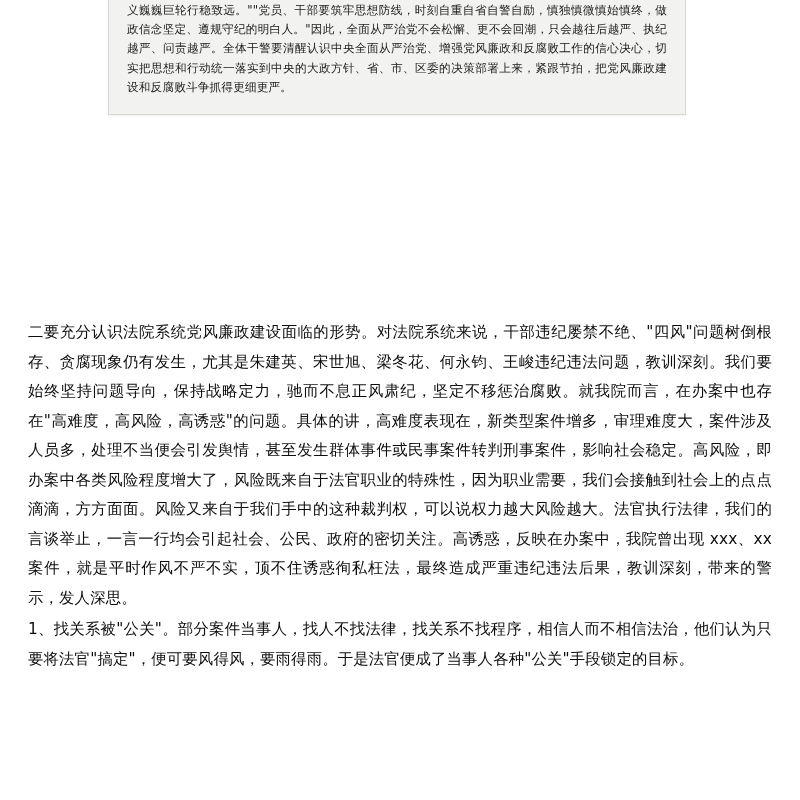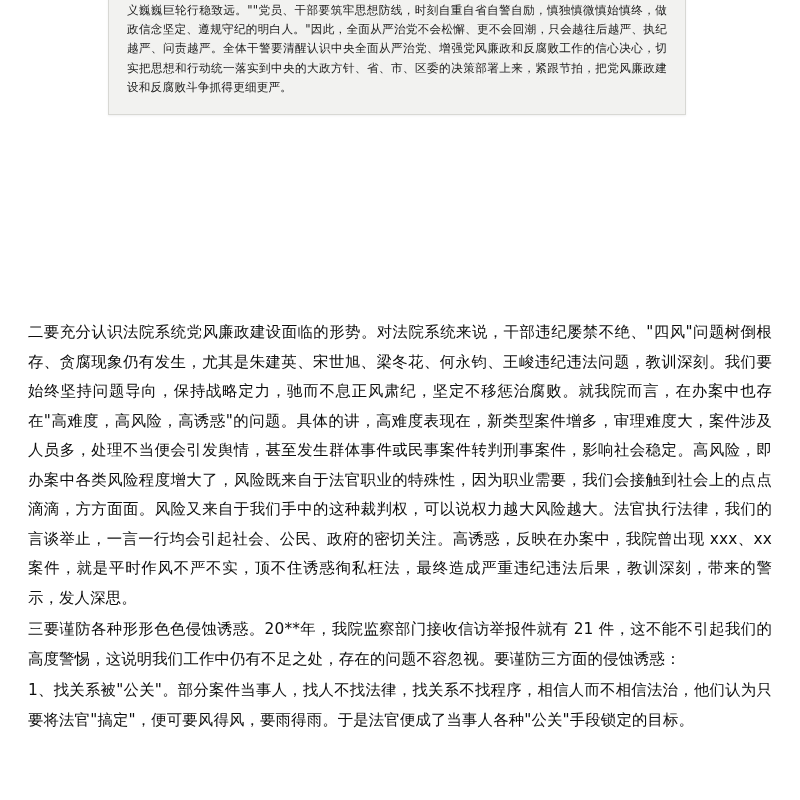--- a/index.html
+++ b/index.html
@@ -59,15 +59,14 @@
 </style>
 </head>
 <body>
 
 <div class="quote-card">
   <p>法治并从谈创新要求。习总书记在深刻分析形势基础上，旗帜鲜明地指出，要坚定不移推进反腐败斗争，不断实现不敢腐、不能腐、不想腐一体推进战略目标。""始终保持"赶考"的清醒，保持对"腐蚀""围猎"的警觉，把严的主基调长期坚持下去，以系统施治、标本兼治的理念正风肃纪反腐，不断增强党自我净化、自我完善、自我革新、自我提高能力，跳出治乱兴衰的历史周期率，引领和保障中国特色社会主义巍巍巨轮行稳致远。""党员、干部要筑牢思想防线，时刻自重自省自警自励，慎独慎微慎始慎终，做政信念坚定、遵规守纪的明白人。"因此，全面从严治党不会松懈、更不会回潮，只会越往后越严、执纪越严、问责越严。全体干警要清醒认识中央全面从严治党、增强党风廉政和反腐败工作的信心决心，切实把思想和行动统一落实到中央的大政方针、省、市、区委的决策部署上来，紧跟节拍，把党风廉政建设和反腐败斗争抓得更细更严。</p>
 </div>
 
 <div class="body-text">
   <p>二要充分认识法院系统党风廉政建设面临的形势。对法院系统来说，干部违纪屡禁不绝、"四风"问题树倒根存、贪腐现象仍有发生，尤其是朱建英、宋世旭、梁冬花、何永钧、王峻违纪违法问题，教训深刻。我们要始终坚持问题导向，保持战略定力，驰而不息正风肃纪，坚定不移惩治腐败。就我院而言，在办案中也存在"高难度，高风险，高诱惑"的问题。具体的讲，高难度表现在，新类型案件增多，审理难度大，案件涉及人员多，处理不当便会引发舆情，甚至发生群体事件或民事案件转判刑事案件，影响社会稳定。高风险，即办案中各类风险程度增大了，风险既来自于法官职业的特殊性，因为职业需要，我们会接触到社会上的点点滴滴，方方面面。风险又来自于我们手中的这种裁判权，可以说权力越大风险越大。法官执行法律，我们的言谈举止，一言一行均会引起社会、公民、政府的密切关注。高诱惑，反映在办案中，我院曾出现 xxx、xx 案件，就是平时作风不严不实，顶不住诱惑徇私枉法，最终造成严重违纪违法后果，教训深刻，带来的警示，发人深思。</p>
-  <p>三要谨防各种形形色色侵蚀诱惑。20**年，我院监察部门接收信访举报件就有 21 件，这不能不引起我们的高度警惕，这说明我们工作中仍有不足之处，存在的问题不容忽视。要谨防三方面的侵蚀诱惑：</p>
   <p class="last">1、找关系被"公关"。部分案件当事人，找人不找法律，找关系不找程序，相信人而不相信法治，他们认为只要将法官"搞定"，便可要风得风，要雨得雨。于是法官便成了当事人各种"公关"手段锁定的目标。</p>
 </div>
 
 </body></html>

